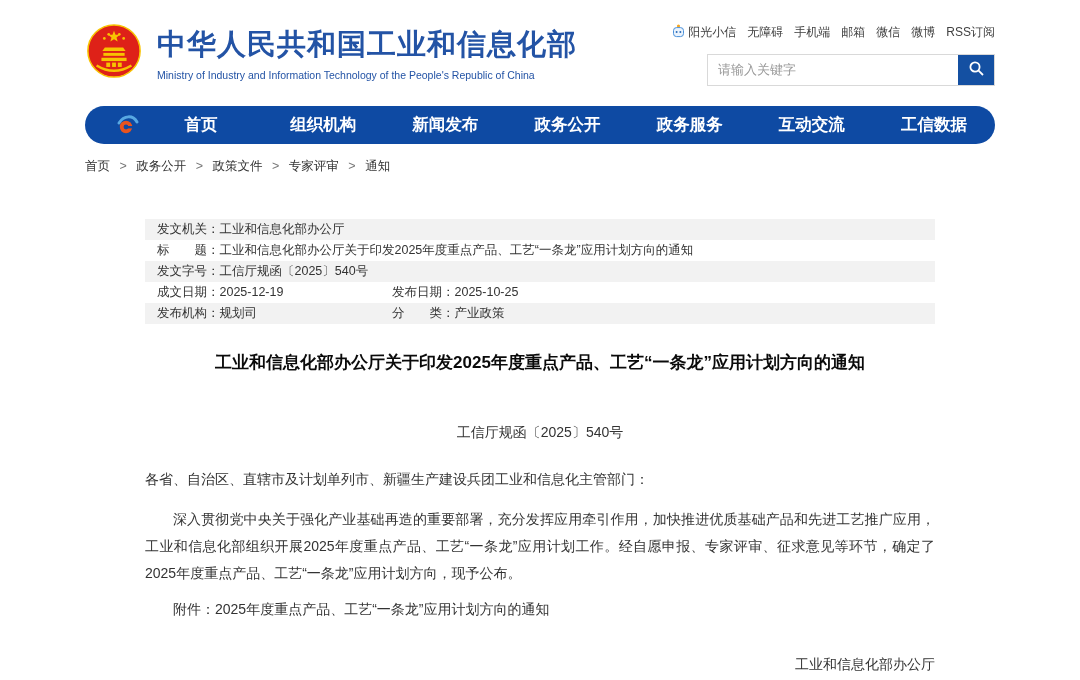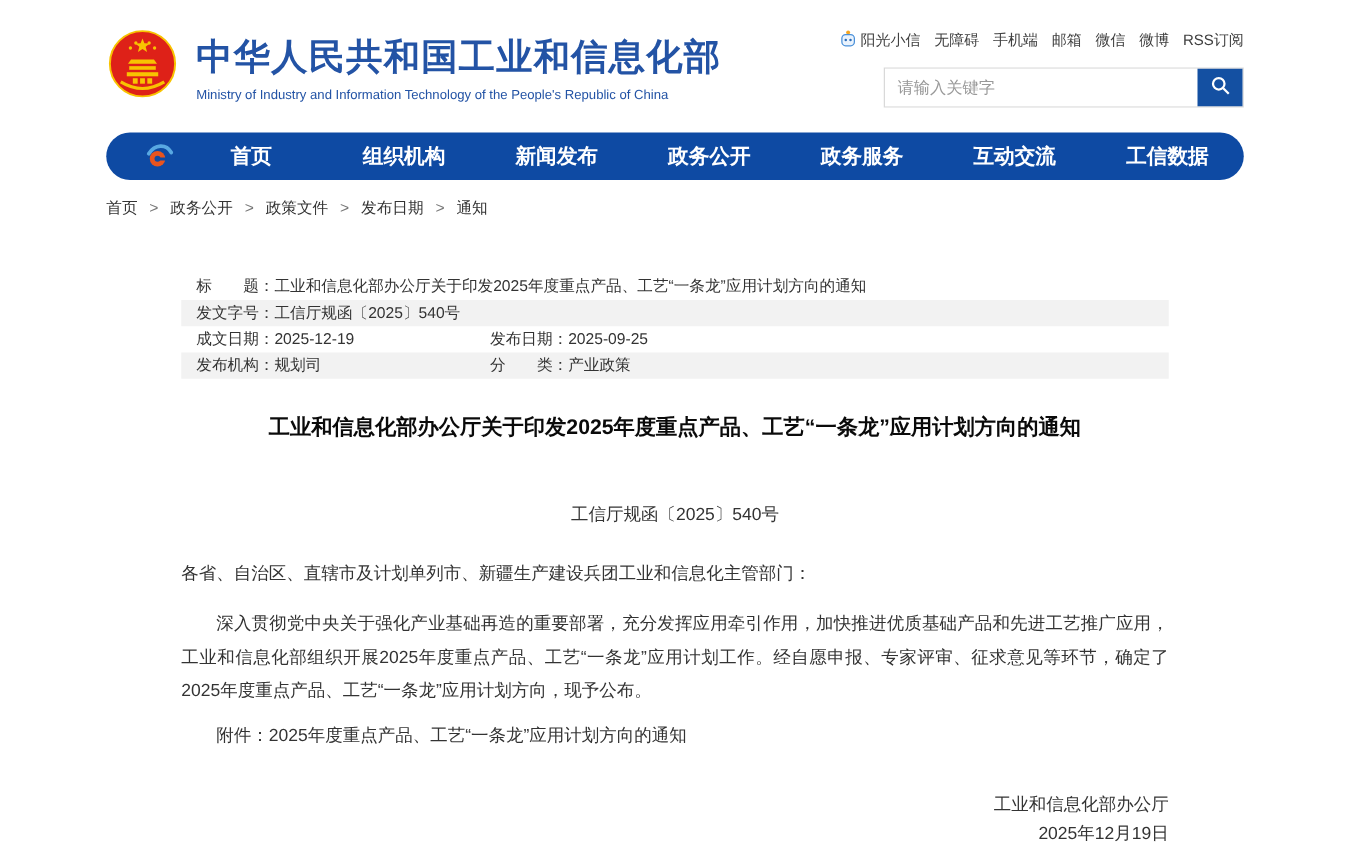--- a/index.html
+++ b/index.html
@@ -168,44 +168,49 @@
     <span class="nav-item">工信数据</span>
   </nav>
 
   <div class="breadcrumb">
     <span class="crumb">首页</span>
     <span class="sep">&gt;</span>
     <span class="crumb">政务公开</span>
     <span class="sep">&gt;</span>
     <span class="crumb">政策文件</span>
     <span class="sep">&gt;</span>
-    <span class="crumb">发布日期</span>
+    <span class="crumb">专家评审</span>
     <span class="sep">&gt;</span>
     <span class="crumb crumb-current">通知</span>
   </div>
 
   <div class="content">
 
     <div class="meta-table">
+      <div class="meta-row gray">
+        <div class="cell full">
+          <span class="mlabel">发文机关：</span><span class="mvalue">工业和信息化部办公厅</span>
+        </div>
+      </div>
       <div class="meta-row">
         <div class="cell full">
           <span class="mlabel">标　　题：</span><span class="mvalue">工业和信息化部办公厅关于印发2025年度重点产品、工艺“一条龙”应用计划方向的通知</span>
         </div>
       </div>
       <div class="meta-row gray">
         <div class="cell full">
           <span class="mlabel">发文字号：</span><span class="mvalue">工信厅规函〔2025〕540号</span>
         </div>
       </div>
       <div class="meta-row">
         <div class="cell c1">
           <span class="mlabel">成文日期：</span><span class="mvalue">2025-12-19</span>
         </div>
         <div class="cell c2">
-          <span class="mlabel">发布日期：</span><span class="mvalue">2025-09-25</span>
+          <span class="mlabel">发布日期：</span><span class="mvalue">2025-10-25</span>
         </div>
       </div>
       <div class="meta-row gray">
         <div class="cell c1">
           <span class="mlabel">发布机构：</span><span class="mvalue">规划司</span>
         </div>
         <div class="cell c2">
           <span class="mlabel">分　　类：</span><span class="mvalue">产业政策</span>
         </div>
       </div>

